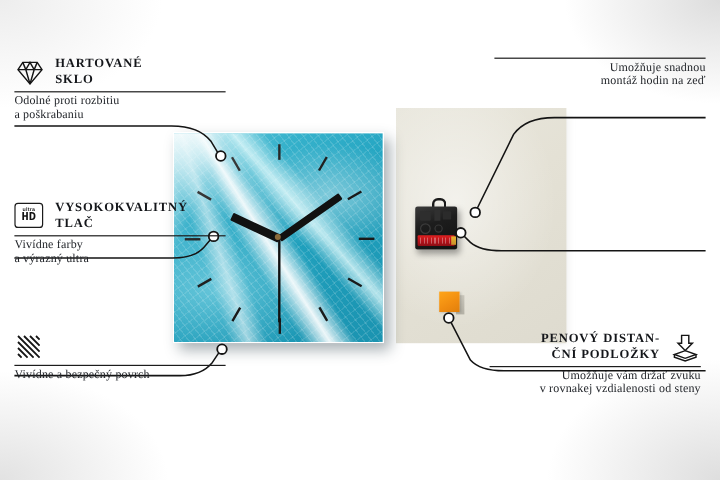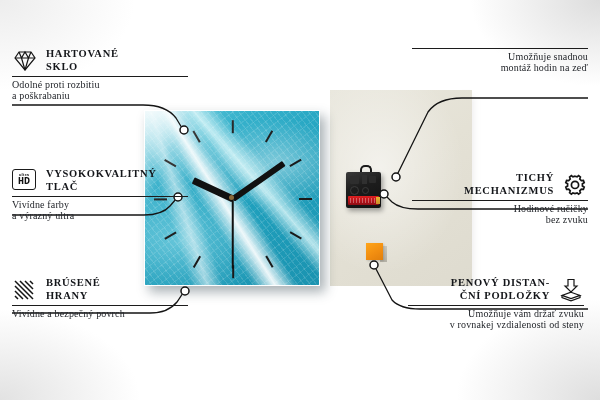--- a/index.html
+++ b/index.html
@@ -252,48 +252,31 @@
 a výrazný ultra</div>
   </div>
 
   <div class="feat left" style="left:12px; top:277px;">
     <div class="feat-head">
       <span class="feat-icon">
         <svg viewBox="0 0 26 24" width="26" height="24" fill="none" stroke="#151515" stroke-width="1.5">
           <path d="M3 3 L21 21 M3 8 L16 21 M3 13 L11 21 M3 18 L6 21 M8 3 L21 16 M13 3 L21 11 M18 3 L21 6"></path>
         </svg>
       </span>
-      <span class="feat-title">BRÚSENÉ
-HRANY</span>
     </div>
     <div class="feat-rule"></div>
     <div class="feat-desc">Vivídne a bezpečný povrch</div>
   </div>
 
   <div class="feat right" style="left:412px; top:48px;">
     <div class="feat-rule"></div>
     <div class="feat-desc">Umožňuje snadnou
 montáž hodin na zeď</div>
   </div>
 
-  <div class="feat right" style="left:412px; top:172px;">
-    <div class="feat-head">
-      <span class="feat-icon">
-        <svg viewBox="0 0 26 24" width="26" height="24" fill="none" stroke="#151515" stroke-width="1.7">
-          <path d="M13 3.2 L15.1 3.9 L16.6 2.6 L18.4 4.1 L17.8 6 L19.3 7.6 L21.4 7.4 L22.2 9.6 L20.4 10.8 L20.4 13 L22.2 14.2 L21.4 16.4 L19.3 16.2 L17.8 17.8 L18.4 19.7 L16.6 21.2 L15.1 19.9 L13 20.6 L10.9 19.9 L9.4 21.2 L7.6 19.7 L8.2 17.8 L6.7 16.2 L4.6 16.4 L3.8 14.2 L5.6 13 L5.6 10.8 L3.8 9.6 L4.6 7.4 L6.7 7.6 L8.2 6 L7.6 4.1 L9.4 2.6 L10.9 3.9 Z"></path>
-          <circle cx="13" cy="11.9" r="3.6"></circle>
-        </svg>
-      </span>
-      <span class="feat-title">TICHÝ
-MECHANIZMUS</span>
-    </div>
-    <div class="feat-rule"></div>
-    <div class="feat-desc">Hodinové ručičky
-bez zvuku</div>
-  </div>
 
   <div class="feat right" style="left:408px; top:277px;">
     <div class="feat-head">
       <span class="feat-icon">
         <svg viewBox="0 0 26 24" width="26" height="24" fill="none" stroke="#151515" stroke-width="1.2">
           <path d="M10 1.5 L16 1.5 L16 8 L19 8 L13 14 L7 8 L10 8 Z"></path>
           <path d="M13 14.2 L22 17.4 L13 20.6 L4 17.4 Z"></path>
           <path d="M4 17.4 L4 19.6 L13 22.8 L22 19.6 L22 17.4"></path>
         </svg>
       </span>

